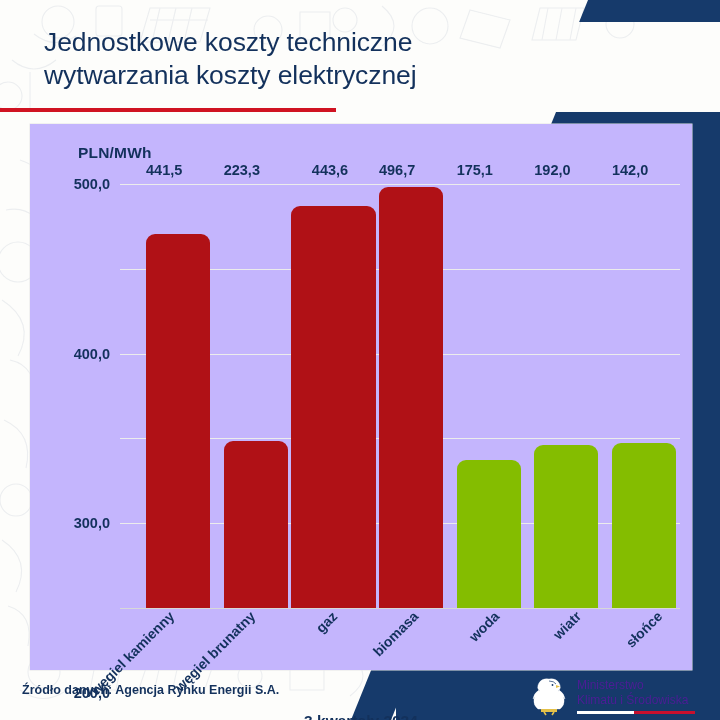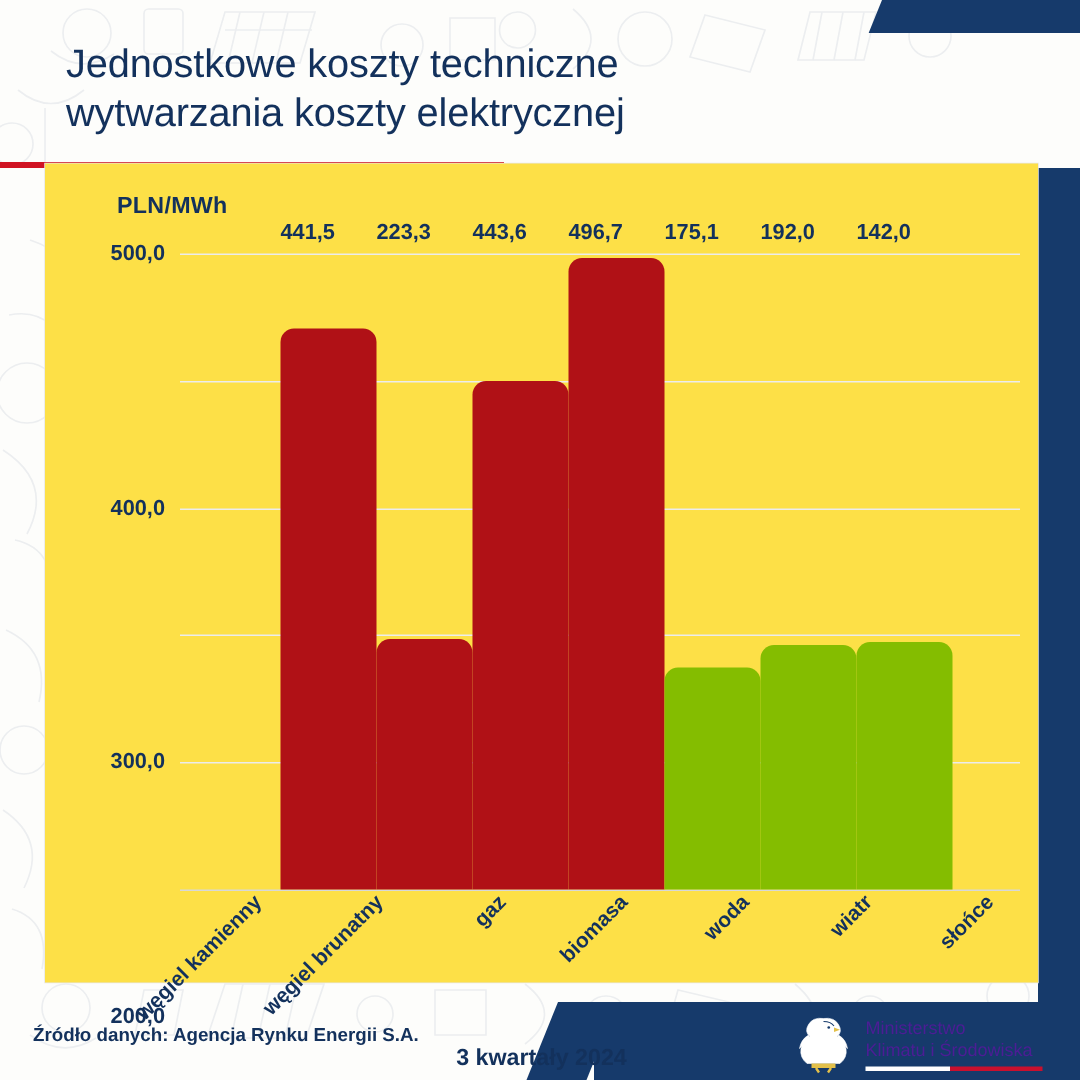--- a/index.html
+++ b/index.html
@@ -99,24 +99,24 @@
     top: 108px;
     width: 336px;
     height: 4px;
     background: #D01322;
   }
 
   
   .card {
     position: absolute;
     left: 30px;
-    top: 109px;
+    top: 124px;
     width: 662px;
     height: 546px;
-    background: #fde047;
+    background: #c4b5fd;
     box-shadow: 0 0 0 0.5px #e6e6e6;
   }
 
   .axis-unit {
     position: absolute;
     left: 48px;
     top: 20px;
     font-size: 15.5px;
     font-weight: bold;
     color: #13315C;
@@ -150,21 +150,21 @@
     font-weight: bold;
     color: #13315C;
     white-space: nowrap;
   }
 
   .bars {
     position: absolute;
     inset: 0;
     display: flex;
     align-items: flex-end;
-    justify-content: center;
+    justify-content: space-between;
     padding: 0 4px;
     box-sizing: border-box;
     margin-left: 22px;
   }
   .bar-col {
     position: relative;
     width: 64px;
     height: 100%;
     display: flex;
     flex-direction: column;
@@ -344,21 +344,21 @@
             <div class="bar-rect red" style="height: 374.392px;">
               <div class="bar-value">441,5</div>
             </div>
           </div>
           <div class="bar-col">
             <div class="bar-rect red" style="height: 167px;">
               <div class="bar-value">223,3</div>
             </div>
           </div>
           <div class="bar-col">
-            <div class="bar-rect red" style="height: 339px;">
+            <div class="bar-rect red" style="height: 402px; padding-left: 21px;">
               <div class="bar-value">443,6</div>
             </div>
           </div>
           <div class="bar-col">
             <div class="bar-rect red" style="height: 421.202px;">
               <div class="bar-value">496,7</div>
             </div>
           </div>
           <div class="bar-col">
             <div class="bar-rect green" style="height: 148.485px;">

